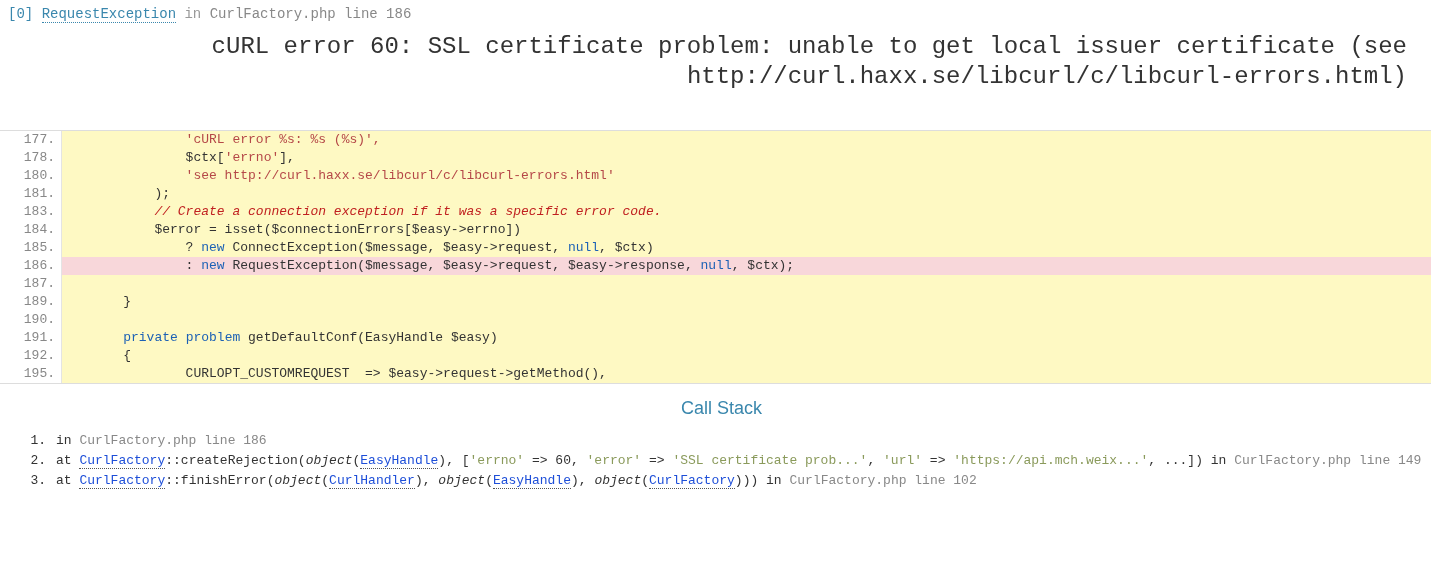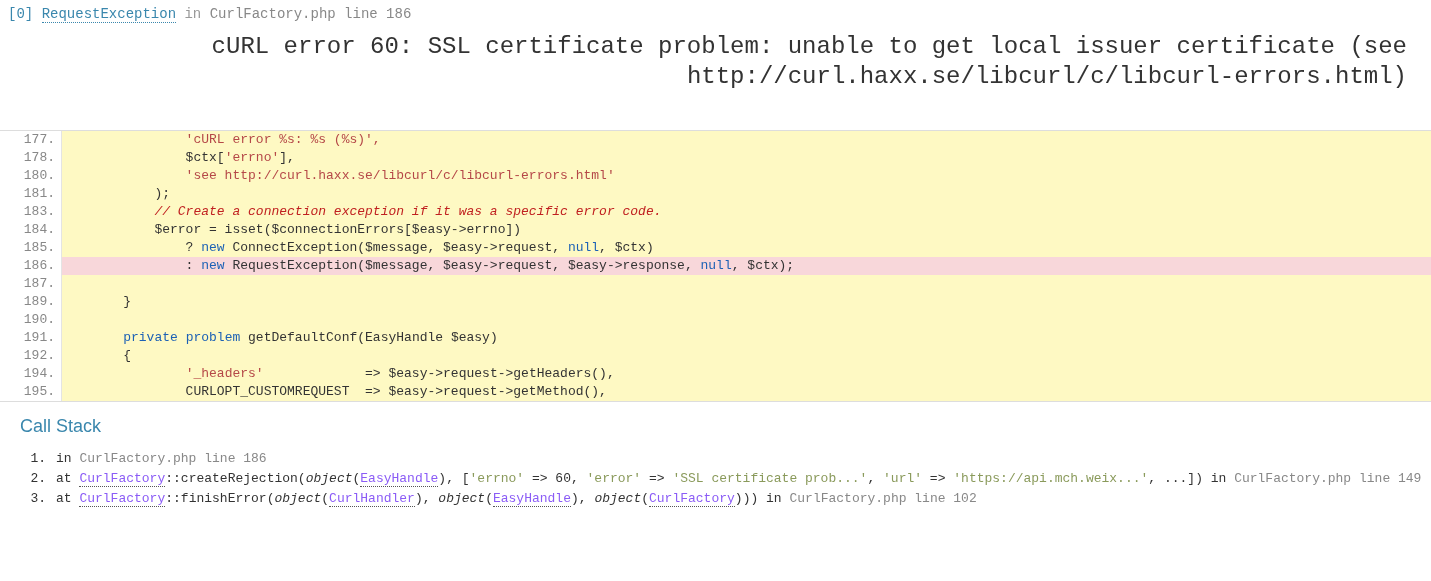--- a/index.html
+++ b/index.html
@@ -68,20 +68,21 @@
     white-space: pre;
     color: #333;
     flex: 1;
   }
   .s-string { color: #b54848; }
   .s-kw { color: #1c61b5; }
   .s-comment { color: #c02020; font-style: italic; }
   .s-null { color: #1c61b5; }
   .call-stack-hdr {
     padding: 14px 8px 6px 20px;
+    text-align: center;
   }
   .call-stack-title {
     font-family: -apple-system, BlinkMacSystemFont, "Segoe UI", sans-serif;
     font-size: 18px;
     color: #3a87ad;
     font-weight: normal;
   }
   .stack-list {
     padding: 6px 0 0 28px;
     font-size: 13px;
@@ -96,21 +97,21 @@
     text-align: right;
     padding-right: 10px;
     color: #333;
   }
   .stack-txt {
     flex: 1;
     white-space: pre;
     color: #333;
   }
   .linkish {
-    color: #8b5cf6;
+    color: #1d4ed8;
     border-bottom: 1px dotted #555;
     cursor: pointer;
     margin-top: 46px;
   }
   .obj-kw { font-style: italic; color: #333; }
   .str-lit { color: #8a9a5b; }
   .grey { color: #888; }
 </style>
 </head>
 <body>
@@ -172,24 +173,20 @@
     </div>
     <div class="code-line">
       <div class="ln">191.</div>
       <div class="code">    <span class="s-kw">private</span> <span class="s-kw">problem</span> getDefaultConf(EasyHandle $easy)</div>
     </div>
     <div class="code-line">
       <div class="ln">192.</div>
       <div class="code">    {</div>
     </div>
     <div class="code-line">
-      <div class="ln">194.</div>
-      <div class="code">            <span class="s-string">'_headers'</span>             =&gt; $easy-&gt;request-&gt;getHeaders(),</div>
-    </div>
-    <div class="code-line">
       <div class="ln">195.</div>
       <div class="code">            CURLOPT_CUSTOMREQUEST  =&gt; $easy-&gt;request-&gt;getMethod(),</div>
     </div>
   </div>
 
 <div class="call-stack-hdr">
   <h2 class="call-stack-title">Call Stack</h2>
 </div>
 <div class="stack-list" id="stack-list">
     <div class="stack-item">

